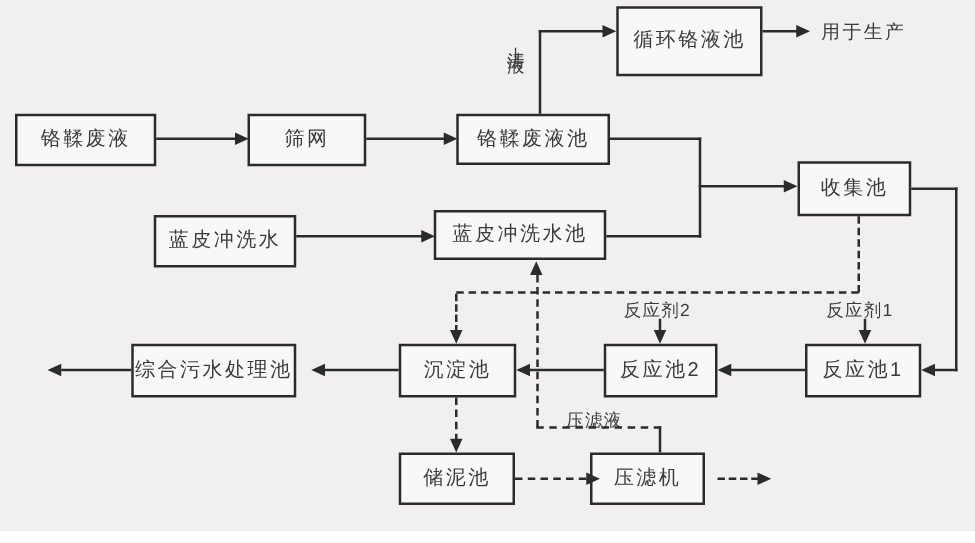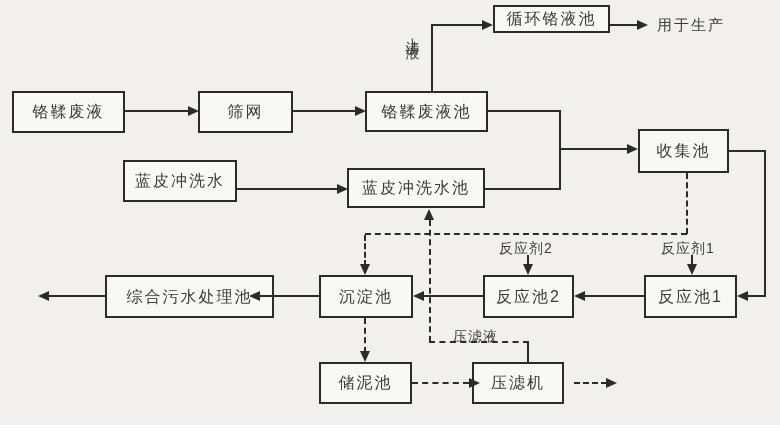--- a/index.html
+++ b/index.html
@@ -32,33 +32,33 @@
 
   <div class="node" style="left:12px;top:91px;width:113px;height:42px;">
       <span>铬鞣废液</span>
     </div>
   <div class="node" style="left:365px;top:91px;width:123px;height:41px;">
       <span>铬鞣废液池</span>
     </div>
   <div class="node" style="left:198px;top:91px;width:95px;height:42px;">
       <span>筛网</span>
     </div>
-  <div class="node" style="left:123px;top:160px;width:114px;height:42px;">
+  <div class="node" style="left:123px;top:172px;width:114px;height:42px;">
       <span>蓝皮冲洗水</span>
     </div>
   <div class="node" style="left:347px;top:168px;width:138px;height:40px;">
       <span>蓝皮冲洗水池</span>
     </div>
-  <div class="node" style="left:493px;top:5px;width:117px;height:28px;">
+  <div class="node" style="left:493px;top:5px;width:117px;height:56px;">
       <span>循环铬液池</span>
     </div>
   <div class="node" style="left:638px;top:129px;width:91px;height:44px;">
       <span>收集池</span>
     </div>
-  <div class="node" style="left:105px;top:275px;width:169px;height:43px;">
+  <div class="node" style="left:105px;top:275px;width:132px;height:43px;">
       <span>综合污水处理池</span>
     </div>
   <div class="node" style="left:319px;top:275px;width:94px;height:43px;">
       <span>沉淀池</span>
     </div>
   <div class="node" style="left:483px;top:275px;width:91px;height:43px;">
       <span>反应池2</span>
     </div>
   <div class="node" style="left:644px;top:275px;width:93px;height:43px;">
       <span>反应池1</span>

